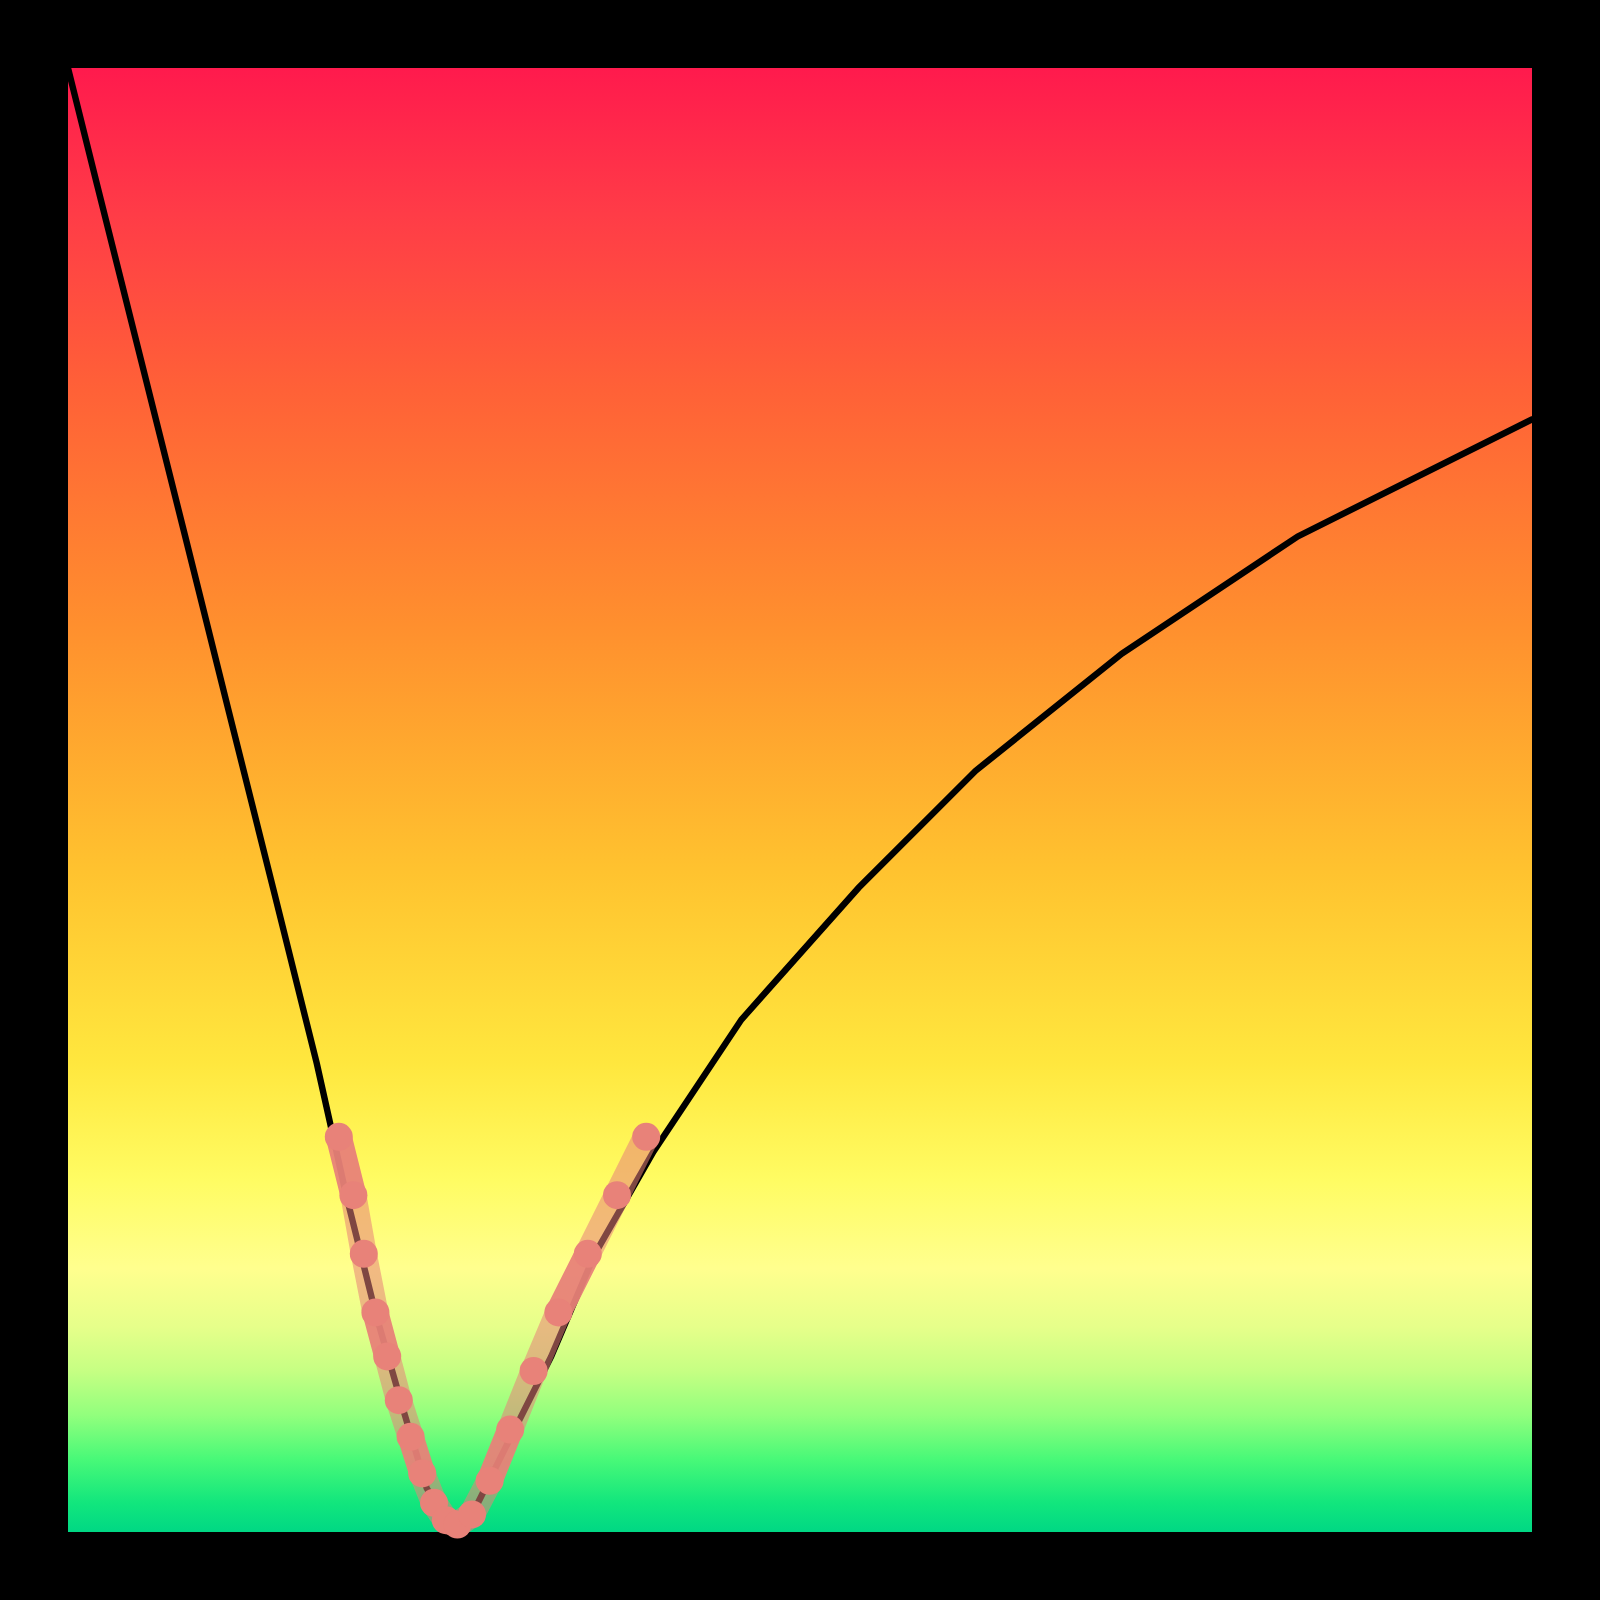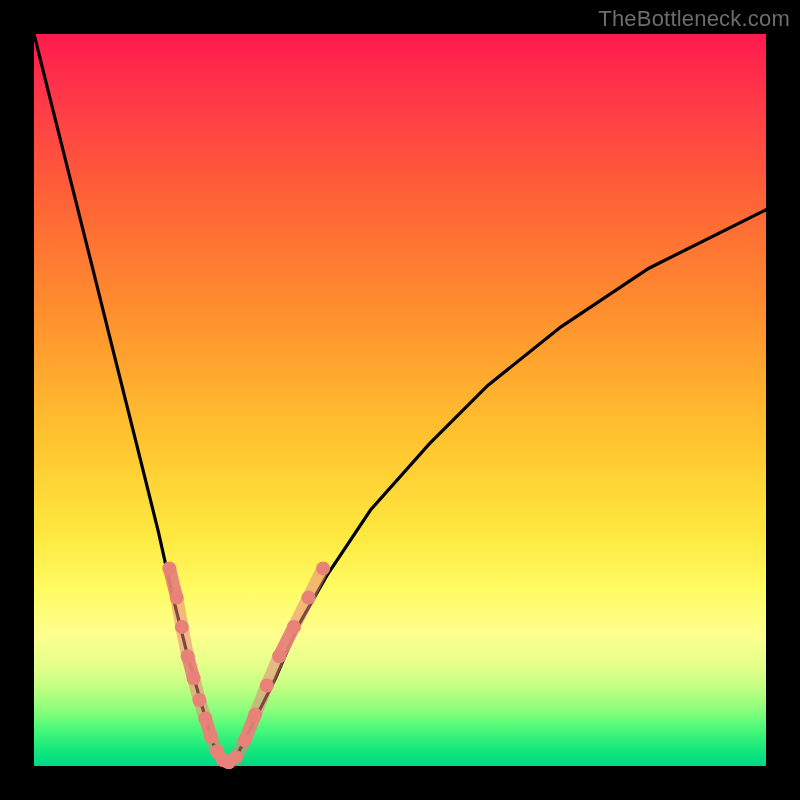--- a/index.html
+++ b/index.html
@@ -104,14 +104,13 @@
           <line x1="245.2" y1="622.2" x2="259.9" y2="592.9" stroke="#e88279" stroke-width="13" stroke-linecap="round" opacity="0.95"></line>
           <circle cx="245.2" cy="622.2" r="7" fill="#e88279" stroke="#d86d64" stroke-width="0"></circle>
           <line x1="259.9" y1="592.9" x2="274.5" y2="563.6" stroke="#e88279" stroke-width="13" stroke-linecap="round" opacity="0.55"></line>
           <circle cx="259.9" cy="592.9" r="7" fill="#e88279" stroke="#d86d64" stroke-width="0"></circle>
           <line x1="274.5" y1="563.6" x2="289.1" y2="534.4" stroke="#e88279" stroke-width="13" stroke-linecap="round" opacity="0.55"></line>
           <circle cx="274.5" cy="563.6" r="7" fill="#e88279" stroke="#d86d64" stroke-width="0"></circle>
           <circle cx="289.1" cy="534.4" r="7" fill="#e88279" stroke="#d86d64" stroke-width="0"></circle>
         </g>
     </svg>
   </div>
-  <div class="watermark">TheBottleneck.com</div>
 </div>
 
 </body></html>

